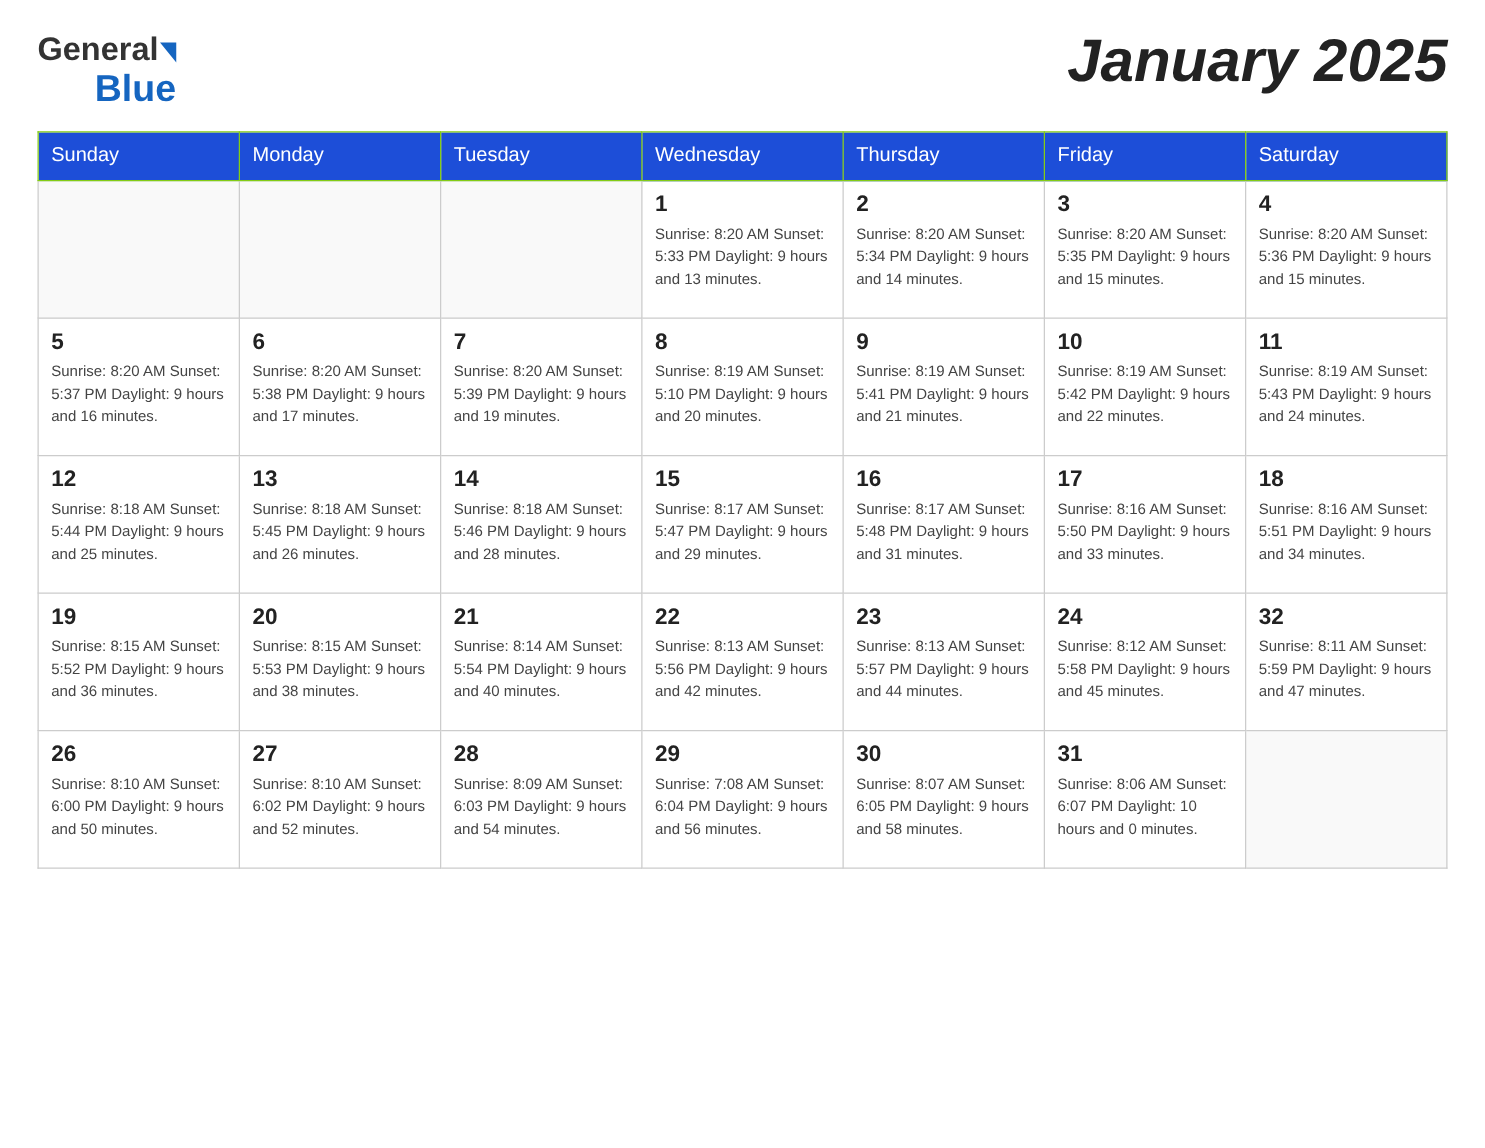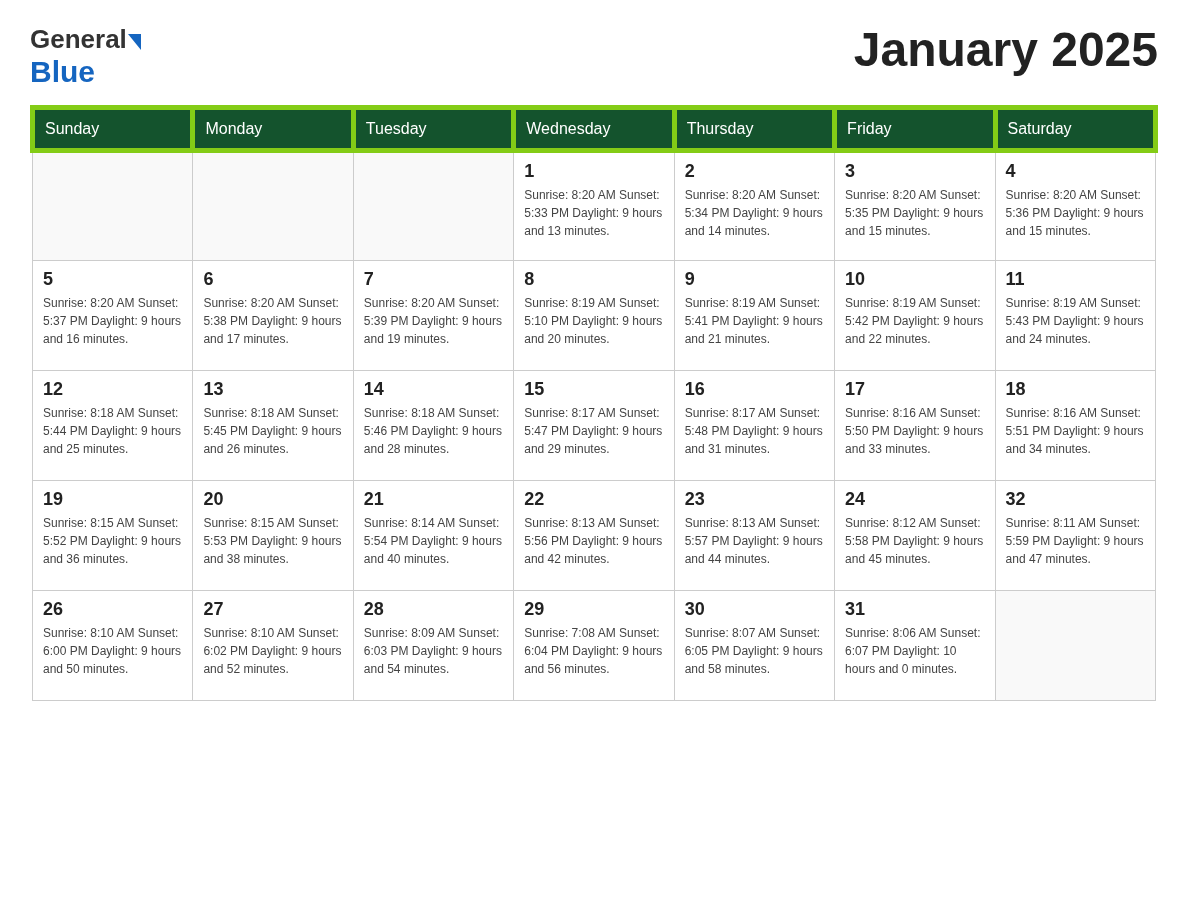--- a/index.html
+++ b/index.html
@@ -12,50 +12,51 @@
     }
     .header {
       display: flex;
       justify-content: space-between;
       align-items: flex-start;
       margin-bottom: 16px;
     }
     .logo {
       display: flex;
       flex-direction: column;
-      align-items: flex-start;
+      align-items: flex-end;
     }
     .title-area {
       text-align: left;
+      font-style: italic;
     }
     .title-area h1 {
       font-size: 48px;
       font-weight: bold;
       color: #222;
       line-height: 1.1;
     }
     .title-area h2 {
       font-size: 20px;
       font-weight: normal;
       color: #444;
       margin-top: 4px;
     }
     .calendar {
       width: 100%;
       border-collapse: collapse;
       table-layout: fixed;
     }
     .calendar thead tr th {
-      background-color: #14532d;
+      background-color: #1d4ed8;
       color: #ffffff;
       font-size: 16px;
       font-weight: normal;
       padding: 10px 10px;
       text-align: left;
-      border: 5px solid #84cc16;
+      border: 1px solid #84cc16;
     }
     .calendar tbody tr td {
       border: 1px solid #ccc;
       vertical-align: top;
       padding: 8px 10px;
       font-size: 12.5px;
       color: #333;
       height: 110px;
     }
     .calendar tbody tr td .day-number {

